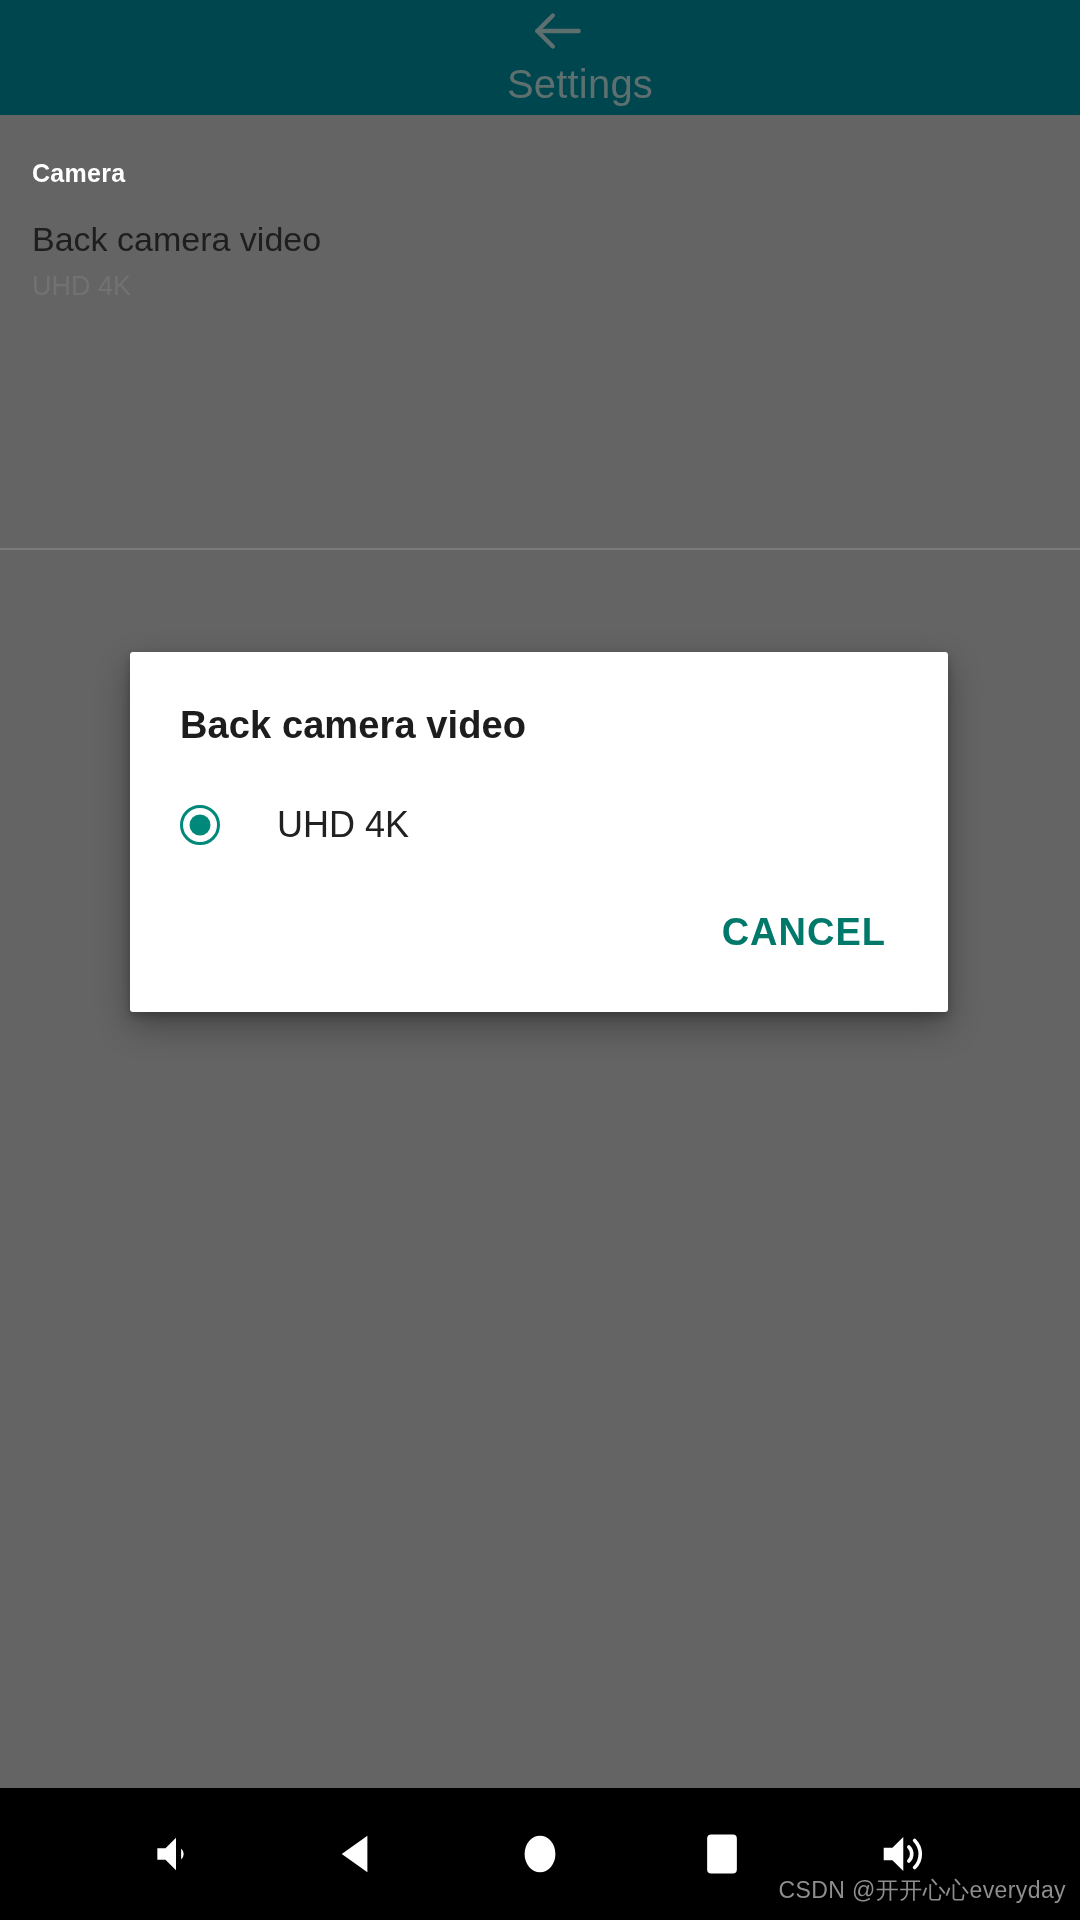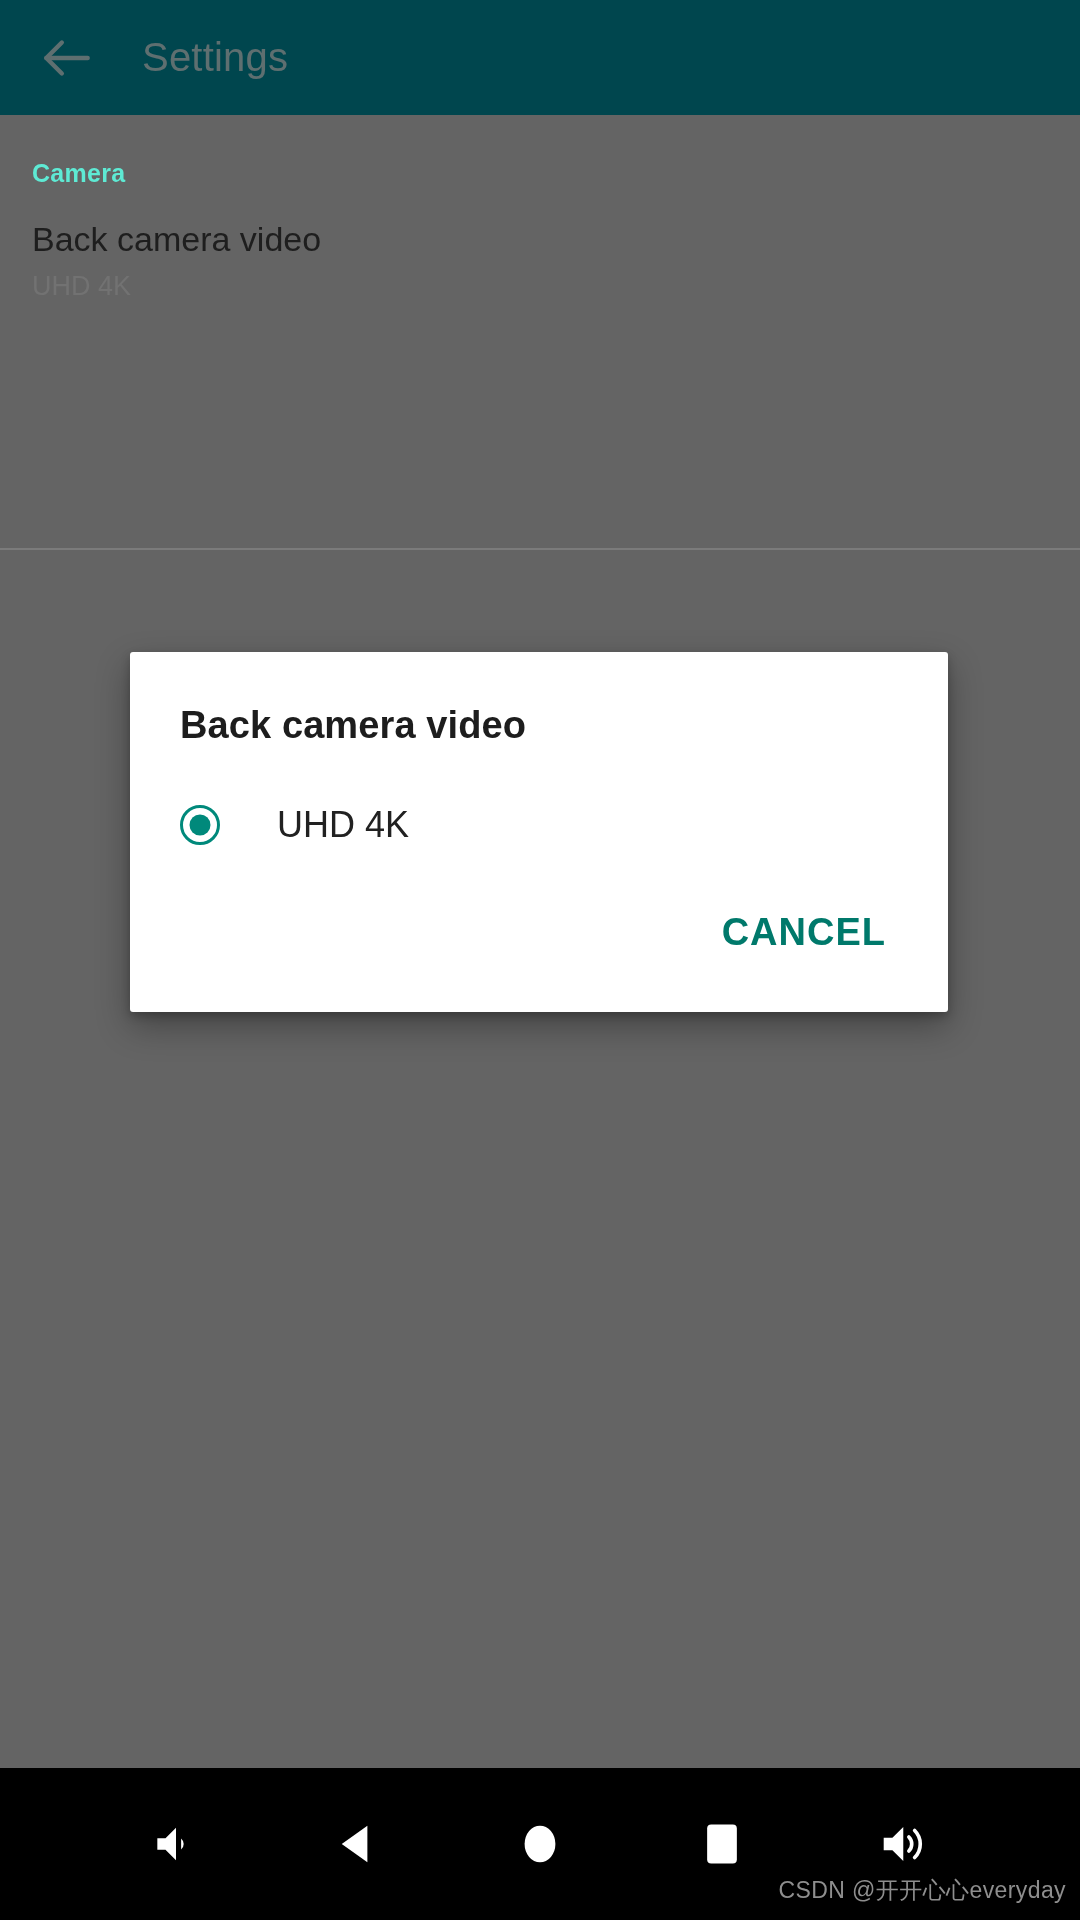--- a/index.html
+++ b/index.html
@@ -7,32 +7,32 @@
     width:1080px; height:1920px;
     background:#646464;
     font-family:"Liberation Sans", sans-serif;
     overflow:hidden;
   }
   #screen { position:relative; width:1080px; height:1920px; background:#646464; }
 
   
   .appbar{
     position:absolute; left:0; top:0; width:1080px; height:115px;
-    background:#00464e; display:flex; align-items:center; padding-left:36px;
+    background:#00464e; display:flex; align-items:center; padding-left:36px;flex-direction:column;
   }
   .back-arrow{ width:62px; height:62px; position:relative; flex:0 0 auto; }
   .back-arrow svg{ display:block; }
   .appbar-title{
     font-size:40px; color:#5e6f70; margin-left:44px; letter-spacing:0.2px;
   }
 
   
   .list{ position:absolute; left:0; top:115px; width:1080px; }
   .section-header{
-    color:#5eead4; font-size:25px; font-weight:bold;
+    color:#ffffff; font-size:25px; font-weight:bold;
     padding:44px 0 0 32px; letter-spacing:0.3px;
   }
   .pref{ padding:30px 0 0 32px; }
   .pref-title{ font-size:34px; color:#1e1e1e; line-height:1.25; }
   .pref-summary{ font-size:27px; color:#727272; margin-top:9px; line-height:1.25; }
   .list-divider{
     position:absolute; left:0; top:433px; width:1080px; height:2px; background:#7b7b7b;
   }
 
   
@@ -69,21 +69,21 @@
     padding:18px 40px 44px 0;
   }
   .cancel-btn{
     font-size:38px; font-weight:bold; color:#00796b;
     letter-spacing:1px; padding:14px 22px; background:transparent;
     border:none; cursor:pointer; font-family:Liberation Sans, sans-serif;
   }
 
   
   .navbar{
-    position:absolute; left:0; bottom:0; width:1080px; height:152px;
+    position:absolute; left:0; bottom:0; width:1080px; height:132px;
     background:#000000; display:flex; align-items:center; justify-content:center;
   }
   .nav-btn{
     width:92px; height:92px; display:flex; align-items:center; justify-content:center;
     margin:0 45px; cursor:pointer;
   }
   .watermark{
     position:absolute; right:14px; bottom:14px;
     font-size:23px; color:#8e8e8e; letter-spacing:0.4px;
     white-space:nowrap;

